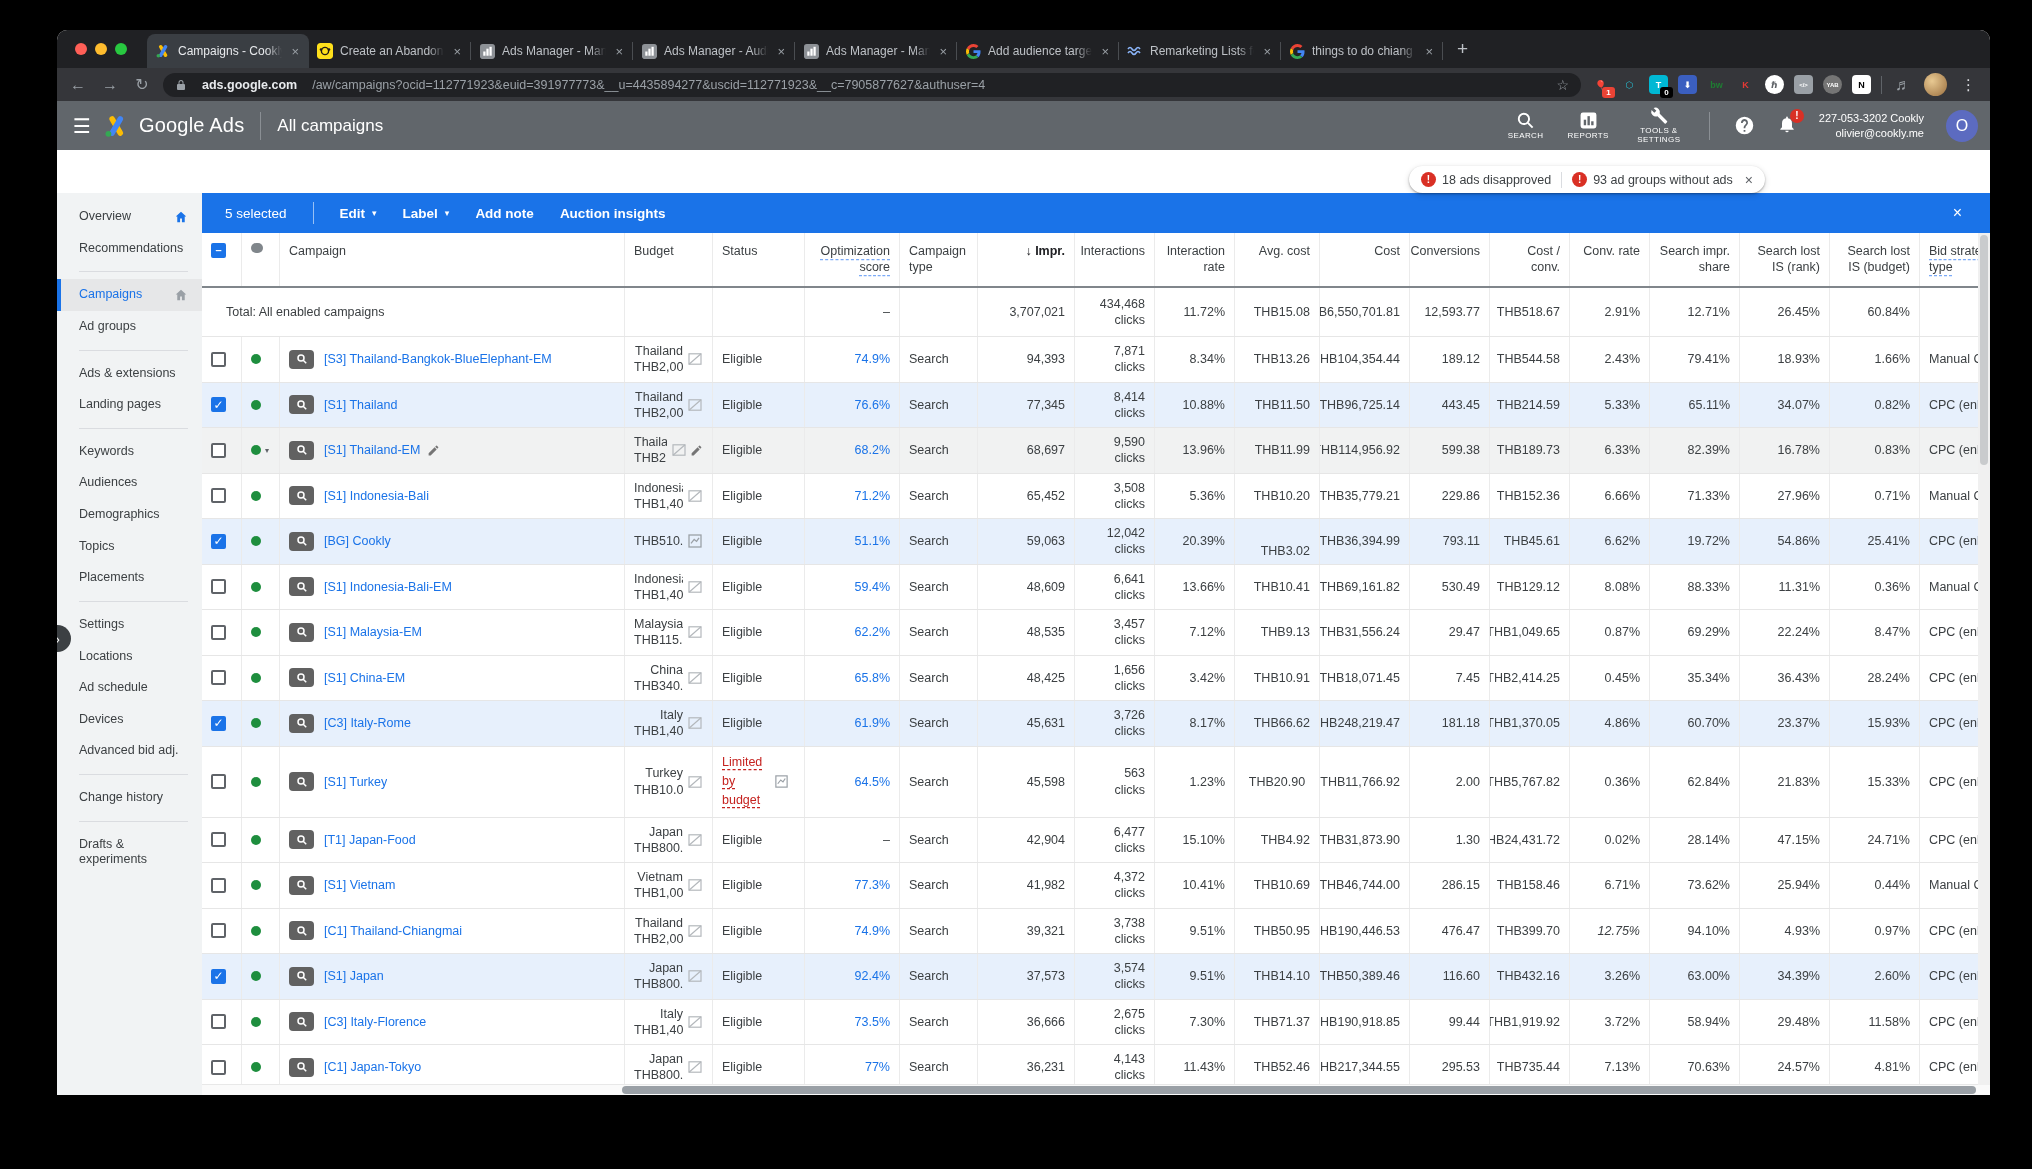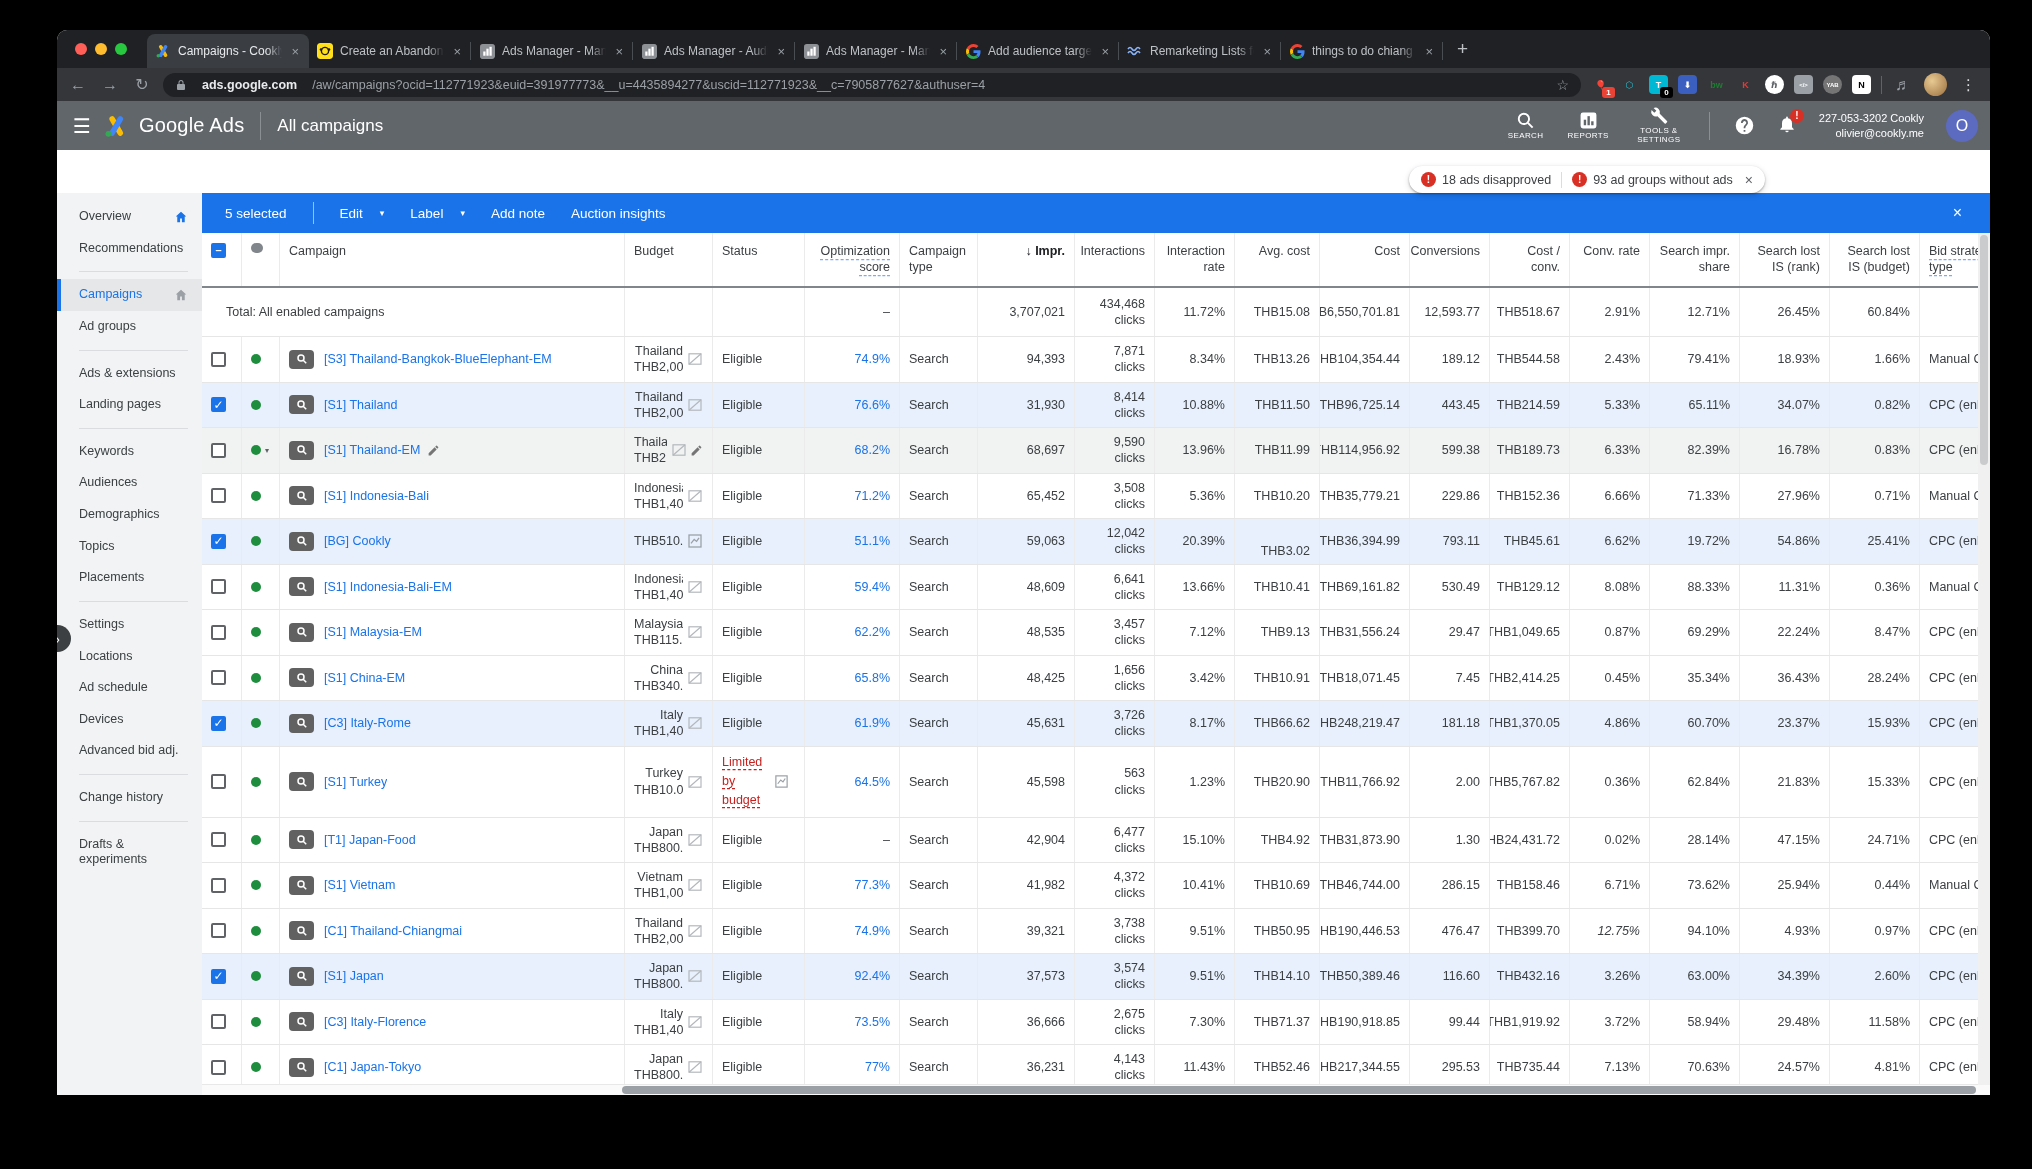--- a/index.html
+++ b/index.html
@@ -72,21 +72,21 @@
   .side-item.sel::before{content:"";position:absolute;left:0;top:0;bottom:0;width:4px;background:#1a73e8;}
   .side-home{width:14px;height:14px;margin-right:6px;flex:0 0 auto;}
   .side-div{height:1px;background:#dadce0;margin:7px 14px 7px 22px;}
   .collapse-btn{position:absolute;left:-13px;top:432px;width:27px;height:27px;border-radius:50%;background:#3c4043;
     color:#fff;display:flex;align-items:center;justify-content:center;font-size:14px;z-index:4;}
   .main{flex:1;min-width:0;display:flex;flex-direction:column;position:relative;}
   
   .actionbar{height:40px;background:#1a73e8;display:flex;align-items:center;color:#fff;padding:0 0 0 23px;
     gap:26px;font-size:13.5px;flex:0 0 auto;position:relative;}
   .ab-sep{width:1px;height:22px;background:rgba(255,255,255,.55);}
-  .ab-btn{display:flex;align-items:center;gap:17px;white-space:nowrap;}
+  .ab-btn{display:flex;align-items:center;gap:7px;white-space:nowrap;font-weight:bold;}
   .ab-caret{font-size:9px;}
   .ab-close{position:absolute;right:28px;font-size:16px;}
   
   .tablewrap{flex:1;min-height:0;overflow:hidden;position:relative;}
   .tbl{width:1803px;}
   .trow{display:flex;border-bottom:1px solid #e6e6e6;background:#fff;align-items:stretch;}
   .trow.checked{background:#e7f0fc;}
   .trow.hovered{background:#f1f2f2;}
   .cell{box-sizing:border-box;padding:6px 9px;font-size:12.5px;color:#3c4043;border-right:1px solid #ebebeb;
     display:flex;align-items:center;min-width:0;overflow:hidden;flex:0 0 auto;}
@@ -670,21 +670,21 @@
               <div class="cell" style="width: 92px;">
                 <span>Eligible</span>
               </div>
               <div class="cell r" style="width: 95px;">
                 <span class="opt">76.6%</span>
               </div>
               <div class="cell" style="width: 78px;">
                 <span>Search</span>
               </div>
               <div class="cell r num" style="width: 97px;">
-                <span>31,930</span>
+                <span>77,345</span>
               </div>
               <div class="cell r" style="width: 80px;">
                 <span class="two-line">
                   <span style="display: block;">8,414</span>
                   <span style="display: block;">clicks</span>
                 </span>
               </div>
               <div class="cell r num" style="width: 80px;">
                 <span>10.88%</span>
               </div>
@@ -1292,21 +1292,21 @@
               </div>
               <div class="cell r" style="width: 80px;">
                 <span class="two-line">
                   <span style="display: block;">563</span>
                   <span style="display: block;">clicks</span>
                 </span>
               </div>
               <div class="cell r num" style="width: 80px;">
                 <span>1.23%</span>
               </div>
-              <div class="cell r num" style="width: 85px;">
+              <div class="cell r num" style="width: 85px; justify-content: center;">
                 <span>THB20.90</span>
               </div>
               <div class="cell r num" style="width: 90px;">
                 <span>THB11,766.92</span>
               </div>
               <div class="cell r num" style="width: 80px;">
                 <span>2.00</span>
               </div>
               <div class="cell r num" style="width: 80px;">
                 <span>THB5,767.82</span>

